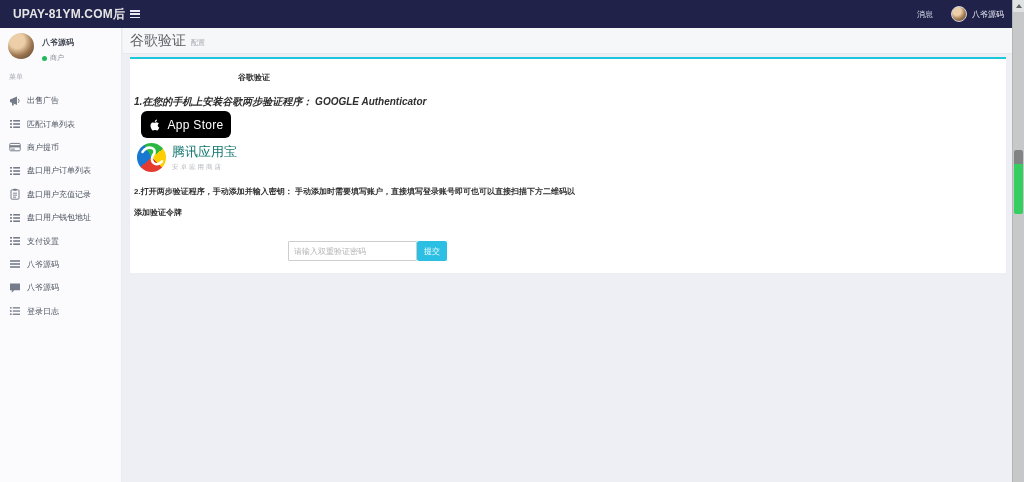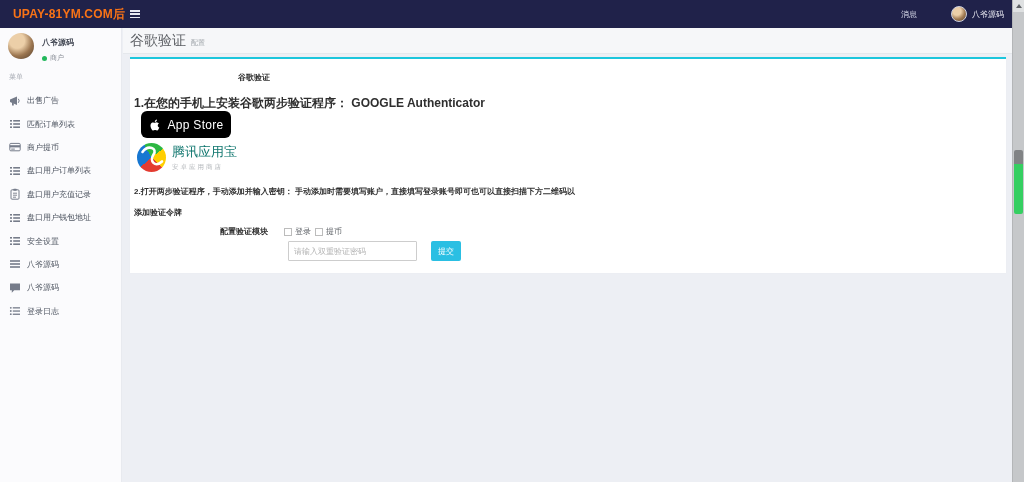--- a/index.html
+++ b/index.html
@@ -11,26 +11,26 @@
     color:#333;
   }
   
   .topbar {
     position:absolute; left:0; top:0; right:12px; height:28px;
     background:var(--topbar-bg,#20224a);
     display:flex; align-items:center;
     z-index:5;
   }
   .logo { position:absolute; left:13px; top:0; height:28px; line-height:28px;
-          color:#f97316; font-size:12px; font-weight:bold; letter-spacing:.2px; }
+          color:#e5e5e5; font-size:12px; font-weight:bold; letter-spacing:.2px; }
   .hamburger { position:absolute; left:130px; top:10px; width:10px; height:8px;
                display:flex; flex-direction:column; justify-content:space-between; cursor:pointer; }
   .hamburger i { display:block; height:1.5px; background:#e8e9f2; }
   .topbar-right { position:absolute; right:8px; top:0; height:28px;
-                  display:flex; align-items:center; gap:34px; }
+                  display:flex; align-items:center; gap:18px; }
   .tb-msg { color:#dcdfee; font-size:8px; cursor:pointer; }
   .tb-user { display:flex; align-items:center; gap:5px; cursor:pointer; }
   .avatar-sm { width:16px; height:16px; border-radius:50%;
     background:radial-gradient(circle at 35% 30%, #eccfa8 0 30%, #a07a52 60%, #59422e 100%);
     border:1px solid #cfd2e0; }
   .tb-name { color:#f0f1f8; font-size:8px; }
 
   
   .scrollbar { position:absolute; right:0; top:0; width:12px; height:482px;
                background:#c6c8ca; border-left:1px solid #b4b6b8; z-index:6; }
@@ -61,21 +61,21 @@
   .main { position:absolute; left:123px; top:28px; right:12px; bottom:0; background:#edeff4; }
   .page-header { height:26px; background:#f6f7f9; border-bottom:1px solid #e5e8ec;
                  display:flex; align-items:center; padding-left:7px; gap:5px; }
   .page-title { font-size:14px; color:#5b5e63; }
   .page-sub { font-size:7px; color:#9aa0a6; margin-top:4px; }
 
   .card { position:absolute; left:7px; right:6px; top:29px; height:216px;
           background:#fff; border-top:2px solid var(--accent,#1cc6dc);
           box-shadow:0 0 1px rgba(0,0,0,.04); }
   .card-title { position:absolute; left:108px; top:13px; font-size:8px; font-weight:bold; color:#303030; }
-  .step1 { position:absolute; left:4px; top:36px; font-size:12px; font-weight:bold; color:#2f2f2f; }
+  .step1 { position:absolute; left:4px; top:36px; font-size:10px; font-weight:bold; color:#2f2f2f;font-style:italic; }
   .appstore { position:absolute; left:11px; top:52px; width:90px; height:27px;
               background:#000; border-radius:6px; color:#fff;
               display:flex; align-items:center; justify-content:center; gap:5px; cursor:pointer; }
   .appstore-label { font-size:12px; letter-spacing:.3px; }
   .tencent { position:absolute; left:7px; top:84px; display:flex; gap:6px; align-items:center; cursor:pointer; }
   .ty-icon { position:relative; width:29px; height:29px; border-radius:50%;
     background:conic-gradient(from -30deg, #2cb742 0 23%, #ffce00 23% 45%, #e33b30 45% 72%, #1777d1 72% 100%); }
   .ty-icon svg { position:absolute; left:0; top:0; }
   .ty-name { font-size:13px; color:#0f766e; }
   .ty-sub { font-size:6.5px; color:#b0b4b8; letter-spacing:2px; margin-top:2px; }
@@ -84,21 +84,21 @@
   .form-row1 { position:absolute; left:0; top:167px; display:flex; align-items:center; }
   .form-label { width:138px; text-align:right; font-size:8px; font-weight:bold; color:#2f2f2f; }
   .cb-group { display:flex; align-items:center; margin-left:16px; }
   .cb-box { width:8px; height:8px; border:1px solid #bcbcbc; background:#fff; margin-right:3px; cursor:pointer; }
   .cb-label { font-size:8px; color:#5f6368; margin-right:4px; }
   .form-row2 { position:absolute; left:158px; top:182px; display:flex; align-items:center; }
   .pwd-input { width:129px; height:20px; border:1px solid #cdcdcd; border-radius:1px;
                padding:4px 5px; font-size:8px; color:#444;
                font-family:"Liberation Sans","DejaVu Sans",sans-serif; outline:none; }
   .pwd-input::placeholder { color:#b3b3b3; }
-  .submit-btn { margin-left:14px; width:30px; height:20px; border:none; border-radius:2px;
+  .submit-btn { width:30px; height:20px; border:none; border-radius:2px;
                 background:var(--submit,#2abfe3); color:#fff; font-size:8px; cursor:pointer;
                 font-family:"Liberation Sans","DejaVu Sans",sans-serif; }
 </style>
 </head>
 <body>
 
 <div class="topbar">
   <div class="logo">UPAY-81YM.COM后</div>
   <div class="hamburger">
       <i></i>
@@ -208,21 +208,21 @@
             <g fill="#767c8a">
               <rect x="1" y="2" width="2" height="1.6"></rect>
               <rect x="1" y="5.2" width="2" height="1.6"></rect>
               <rect x="1" y="8.4" width="2" height="1.6"></rect>
               <rect x="4.2" y="2" width="6.8" height="1.6"></rect>
               <rect x="4.2" y="5.2" width="6.8" height="1.6"></rect>
               <rect x="4.2" y="8.4" width="6.8" height="1.6"></rect>
             </g>
           </svg>
         </span>
-        <span class="mi-label">安全设置</span>
+        <span class="mi-label">支付设置</span>
       </div>
       <div class="menu-item">
         <span class="mi-icon">
           <svg viewBox="0 0 12 12" width="12" height="12">
             <g fill="#767c8a">
               <rect x="1" y="2.2" width="10" height="1.6"></rect>
               <rect x="1" y="5.2" width="10" height="1.6"></rect>
               <rect x="1" y="8.2" width="10" height="1.6"></rect>
             </g>
           </svg>
@@ -279,29 +279,20 @@
           </svg>
       </span>
       <span>
         <div class="ty-name">腾讯应用宝</div>
         <div class="ty-sub">安卓应用商店</div>
       </span>
     </div>
 
     <div class="step2">2.打开两步验证程序，手动添加并输入密钥： 手动添加时需要填写账户，直接填写登录账号即可也可以直接扫描下方二维码以添加验证令牌</div>
 
-    <div class="form-row1">
-      <span class="form-label">配置验证模块</span>
-      <span class="cb-group" id="cb-group">
-          <span class="cb-box"></span>
-          <span class="cb-label">登录</span>
-          <span class="cb-box"></span>
-          <span class="cb-label">提币</span>
-        </span>
-    </div>
 
     <div class="form-row2">
       <input class="pwd-input" type="text" placeholder="请输入双重验证密码" style="">
       <button class="submit-btn">提交</button>
     </div>
   </div>
 </div>
 
 <div class="scrollbar">
   <div class="sb-btn">

